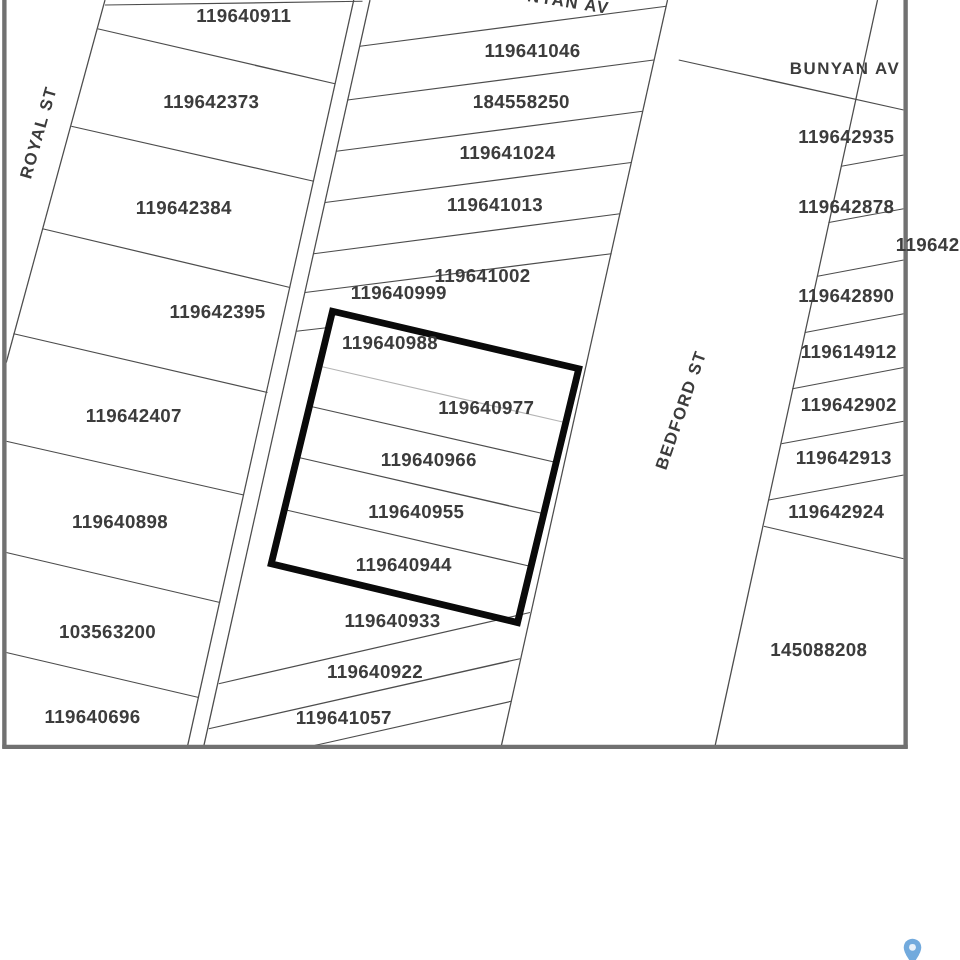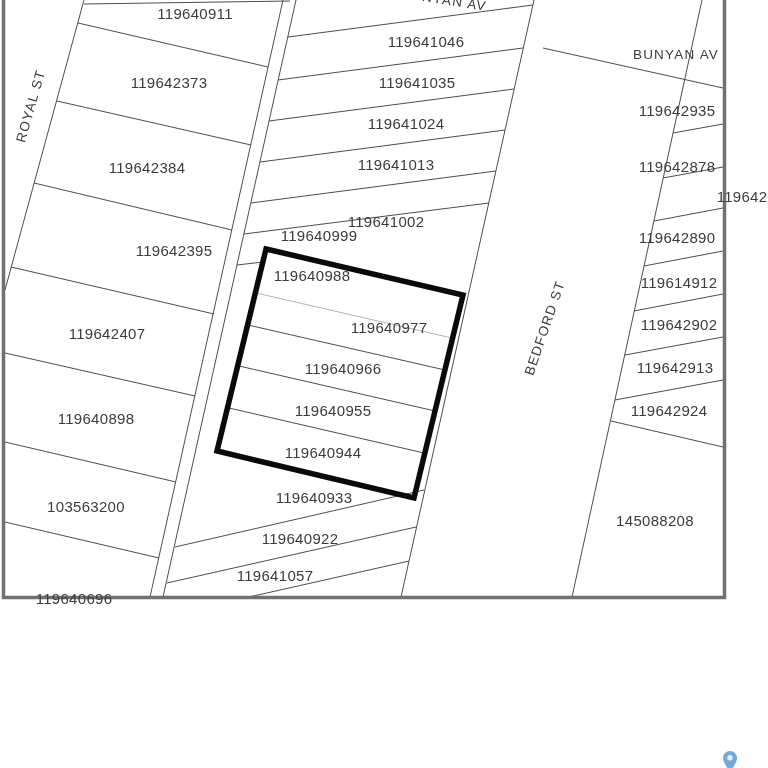--- a/index.html
+++ b/index.html
@@ -1,17 +1,17 @@
 <!DOCTYPE html>
 <html style="--label-color: #3c3c3c;"><head>
 <meta charset="utf-8">
 <style>
   html,body{margin:0;padding:0;background:#ffffff;width:768px;height:768px;overflow:hidden;}
   #stage{position:relative;width:768px;height:768px;background:#fff;font-family:"Liberation Sans",sans-serif;}
-  #map-frame{position:absolute;left:0;top:0;width:768px;height:768px;}
+  #map-frame{position:absolute;left:0;top:0;width:768px;height:768px;font-weight:bold;}
   svg{position:absolute;left:0;top:0;}
   .lbl{position:absolute;white-space:nowrap;color:var(--label-color);
        transform:translate(-50%,-50%) rotate(var(--r,0deg));
        font-size:15px;letter-spacing:0.3px;line-height:1;}
   .street{font-size:13.5px;letter-spacing:1.2px;color:var(--label-color);}
   #labels{position:absolute;left:0;top:0;width:768px;height:768px;}
 </style>
 </head>
 <body>
 
@@ -85,23 +85,23 @@
     </svg>
 
     <div id="labels">
         <span class="lbl" style="left: 195px; top: 13px;">119640911</span>
         <span class="lbl" style="left: 169px; top: 82px;">119642373</span>
         <span class="lbl" style="left: 147px; top: 167px;">119642384</span>
         <span class="lbl" style="left: 126px; top: 250px; margin-left: 48px;">119642395</span>
         <span class="lbl" style="left: 107px; top: 333px;">119642407</span>
         <span class="lbl" style="left: 96px; top: 418px;">119640898</span>
         <span class="lbl" style="left: 86px; top: 506px;">103563200</span>
-        <span class="lbl" style="left: 74px; top: 574px; margin-top: 24px;">119640696</span>
+        <span class="lbl" style="left: 74px; top: 574px;">119640696</span>
         <span class="lbl" style="left: 426px; top: 41px;">119641046</span>
-        <span class="lbl" style="left: 417px; top: 82px;">119641035</span>
+        <span class="lbl" style="left: 417px; top: 82px;">184558250</span>
         <span class="lbl" style="left: 406px; top: 123px;">119641024</span>
         <span class="lbl" style="left: 396px; top: 164px;">119641013</span>
         <span class="lbl" style="left: 386px; top: 221px;">119641002</span>
         <span class="lbl" style="left: 319px; top: 235px;">119640999</span>
         <span class="lbl" style="left: 312px; top: 275px;">119640988</span>
         <span class="lbl" style="left: 353px; top: 327px; margin-left: 36px;">119640977</span>
         <span class="lbl" style="left: 343px; top: 368px;">119640966</span>
         <span class="lbl" style="left: 333px; top: 410px;">119640955</span>
         <span class="lbl" style="left: 323px; top: 452px;">119640944</span>
         <span class="lbl" style="left: 314px; top: 497px;">119640933</span>

